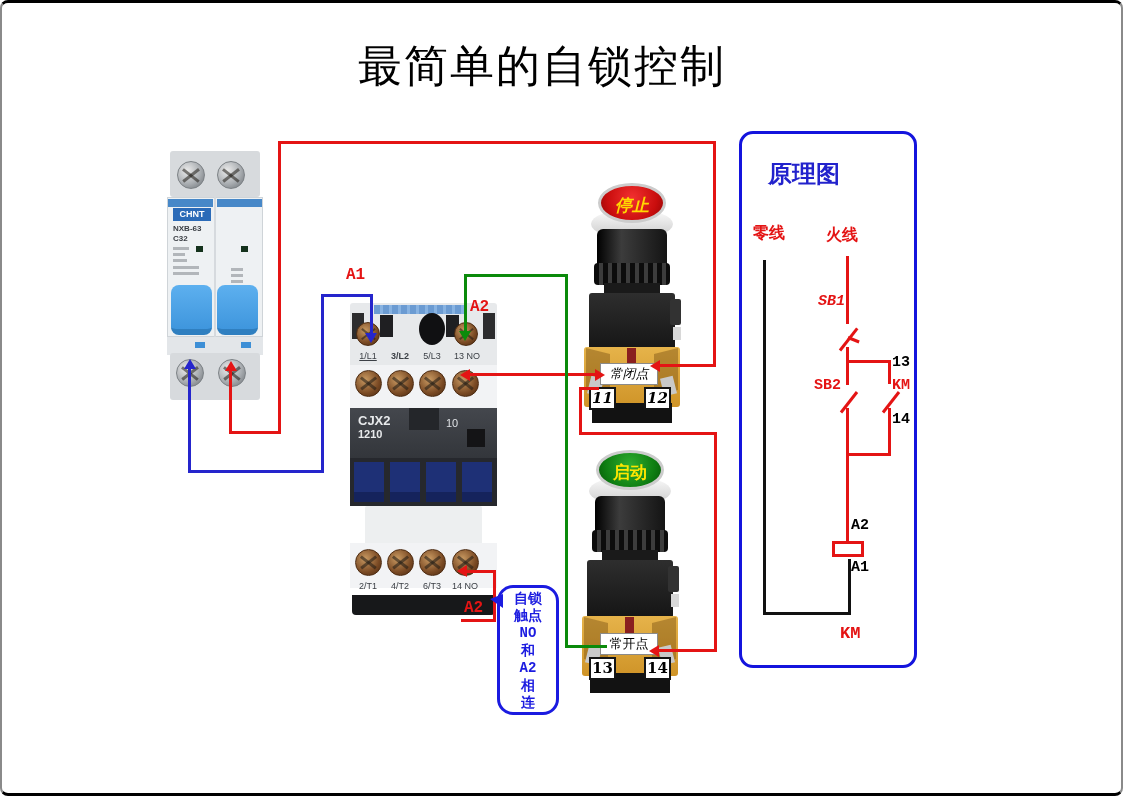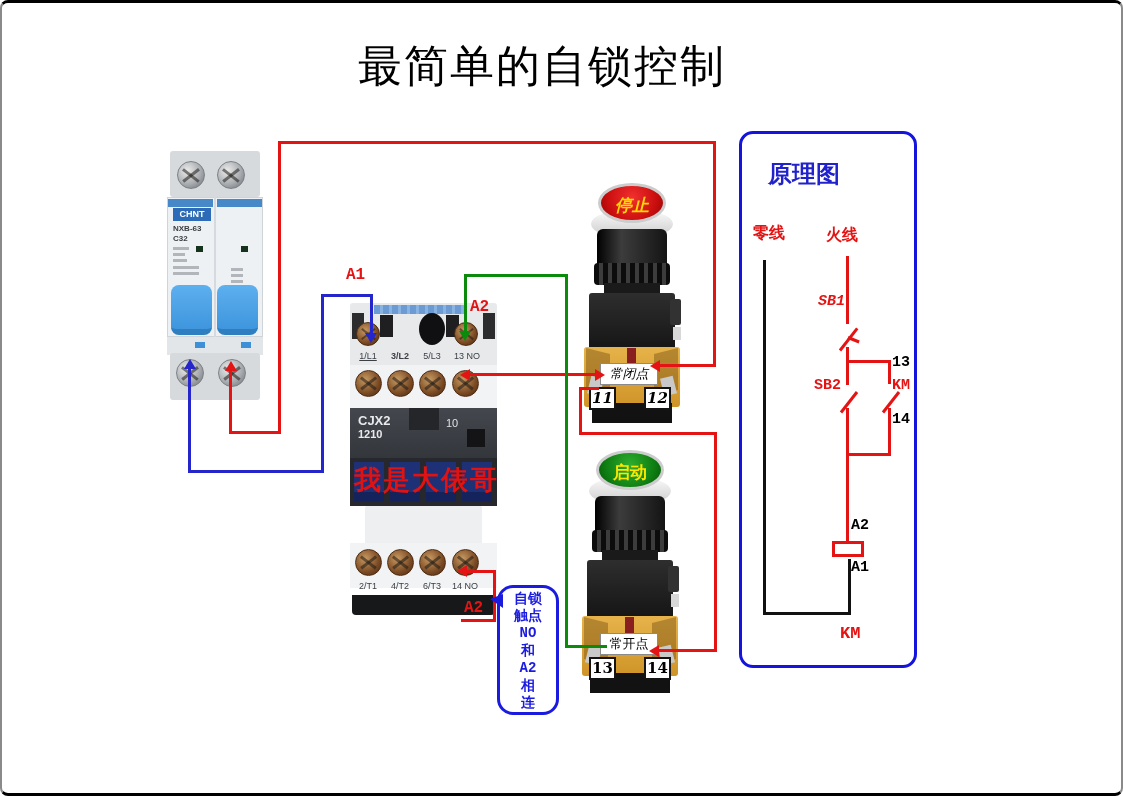--- a/index.html
+++ b/index.html
@@ -26,21 +26,20 @@
   .caplabel{color:#ffd900;font-weight:bold;font-size:17px;text-align:center;}
   .diag{position:absolute;height:3px;background:#e41414;transform-origin:left center;z-index:6;}
   .schlbl{position:absolute;font-family:"Liberation Mono","DejaVu Sans Mono",monospace;font-weight:bold;font-size:15px;z-index:6;}
 </style>
 </head>
 <body>
 
 <div id="stage">
 
   <div class="lbl" style="left:356px;top:34px;font-size:44px;color:#000;letter-spacing:2px;">最简单的自锁控制</div>
-  <div class="lbl" style="left:352px;top:459px;font-size:27px;font-weight:bold;color:#e01212;letter-spacing:2px;z-index:8;">我是大俵哥</div>
 
   <div class="abs" style="left:163px;top:143px;width:100px;height:254px;z-index:2;">
     <div class="abs" style="left:5px;top:5px;width:90px;height:46px;background:#d7dadd;border-radius:3px;"></div>
     <div class="screw silver" style="left:12px;top:15px;width:28px;height:28px;"></div>
     <div class="screw silver" style="left:52px;top:15px;width:28px;height:28px;"></div>
     <div class="abs" style="left:2px;top:51px;width:96px;height:140px;background:#eef1f3;border:1px solid #cfd4d8;box-sizing:border-box;"></div>
     <div class="abs" style="left:49px;top:51px;width:2px;height:140px;background:#d6dade;"></div>
     <div class="abs" style="left:3px;top:53px;width:45px;height:8px;background:#4788c8;"></div>
     <div class="abs" style="left:52px;top:53px;width:45px;height:8px;background:#4788c8;"></div>
     <div class="lbl" style="left:8px;top:62px;width:38px;height:13px;background:#2b6bb8;color:#fff;font-size:9px;font-weight:bold;text-align:center;line-height:13px;">CHNT</div>

